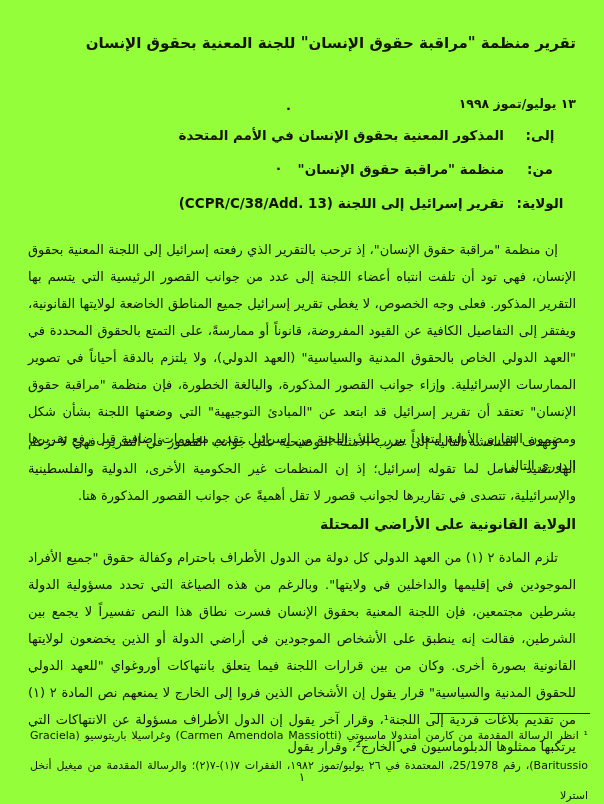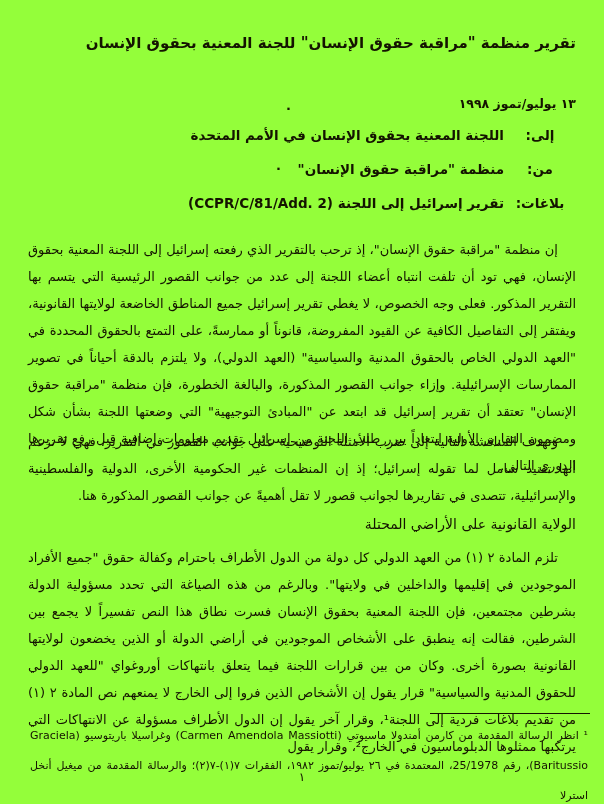--- a/index.html
+++ b/index.html
@@ -83,21 +83,21 @@
   }
   .par-1 { top: 236px; height: 192px; }
   .par-2 { top: 428px; height: 84px; }
   .par-3 { top: 544px; height: 165px; }
   .section-heading {
     position: absolute;
     top: 516px;
     right: 28px;
     left: 28px;
     font-size: 14px;
-    font-weight: normal;
+    font-weight: bold;
     text-align: right;
   }
   .footnote-rule {
     position: absolute;
     top: 713px;
     left: 430px;
     width: 160px;
     height: 0;
     border-top: 1.5px solid #141400;
   }
@@ -128,29 +128,29 @@
 
   <div class="doc-date">١٣ يوليو/تموز ١٩٩٨</div>
 
   <span class="artifact-dot-1">.</span>
 
   <span class="artifact-dot-2">.</span>
 
   <div class="memo-fields">
     <div class="field-row">
       <span class="field-label">إلى:</span>
-      <span class="field-value">اللجنة المعنية بحقوق الإنسان في الأمم المتحدة</span>
+      <span class="field-value">المذكور المعنية بحقوق الإنسان في الأمم المتحدة</span>
     </div>
     <div class="field-row">
       <span class="field-label">من:</span>
       <span class="field-value">منظمة "مراقبة حقوق الإنسان"</span>
     </div>
     <div class="field-row">
-      <span class="field-label">بلاغات:</span>
-      <span class="field-value">تقرير إسرائيل إلى اللجنة (CCPR/C/81/Add. 2)</span>
+      <span class="field-label">الولاية:</span>
+      <span class="field-value">تقرير إسرائيل إلى اللجنة (CCPR/C/38/Add. 13)</span>
     </div>
   </div>
 
   <div class="body-par par-1">إن منظمة "مراقبة حقوق الإنسان"، إذ ترحب بالتقرير الذي رفعته إسرائيل إلى اللجنة المعنية بحقوق الإنسان، فهي تود أن تلفت انتباه أعضاء اللجنة إلى عدد من جوانب القصور الرئيسية التي يتسم بها التقرير المذكور. فعلى وجه الخصوص، لا يغطي تقرير إسرائيل جميع المناطق الخاضعة لولايتها القانونية، ويفتقر إلى التفاصيل الكافية عن القيود المفروضة، قانوناً أو ممارسةً، على التمتع بالحقوق المحددة في "العهد الدولي الخاص بالحقوق المدنية والسياسية" (العهد الدولي)، ولا يلتزم بالدقة أحياناً في تصوير الممارسات الإسرائيلية. وإزاء جوانب القصور المذكورة، والبالغة الخطورة، فإن منظمة "مراقبة حقوق الإنسان" تعتقد أن تقرير إسرائيل قد ابتعد عن "المبادئ التوجيهية" التي وضعتها اللجنة بشأن شكل ومضمون التقارير الأولية ابتعاداً يبرر طلب اللجنة من إسرائيل تقديم معلومات إضافية قبل رفع تقريرها الدوري التالي.</div>
 
   <div class="body-par par-2">وتهدف المناقشة التالية إلى ضرب الأمثلة التوضيحية على جوانب القصور في التقرير، فهي لا تزعم أنها تفنيد شامل لما تقوله إسرائيل؛ إذ إن المنظمات غير الحكومية الأخرى، الدولية والفلسطينية والإسرائيلية، تتصدى في تقاريرها لجوانب قصور لا تقل أهميةً عن جوانب القصور المذكورة هنا.</div>
 
   <div class="section-heading">الولاية القانونية على الأراضي المحتلة</div>
 
   <div class="body-par par-3">تلزم المادة ٢ (١) من العهد الدولي كل دولة من الدول الأطراف باحترام وكفالة حقوق "جميع الأفراد الموجودين في إقليمها والداخلين في ولايتها". وبالرغم من هذه الصياغة التي تحدد مسؤولية الدولة بشرطين مجتمعين، فإن اللجنة المعنية بحقوق الإنسان فسرت نطاق هذا النص تفسيراً لا يجمع بين الشرطين، فقالت إنه ينطبق على الأشخاص الموجودين في أراضي الدولة أو الذين يخضعون لولايتها القانونية بصورة أخرى. وكان من بين قرارات اللجنة فيما يتعلق بانتهاكات أوروغواي "للعهد الدولي للحقوق المدنية والسياسية" قرار يقول إن الأشخاص الذين فروا إلى الخارج لا يمنعهم نص المادة ٢ (١) من تقديم بلاغات فردية إلى اللجنة¹، وقرار آخر يقول إن الدول الأطراف مسؤولة عن الانتهاكات التي يرتكبها ممثلوها الدبلوماسيون في الخارج²، وقرار يقول</div>

